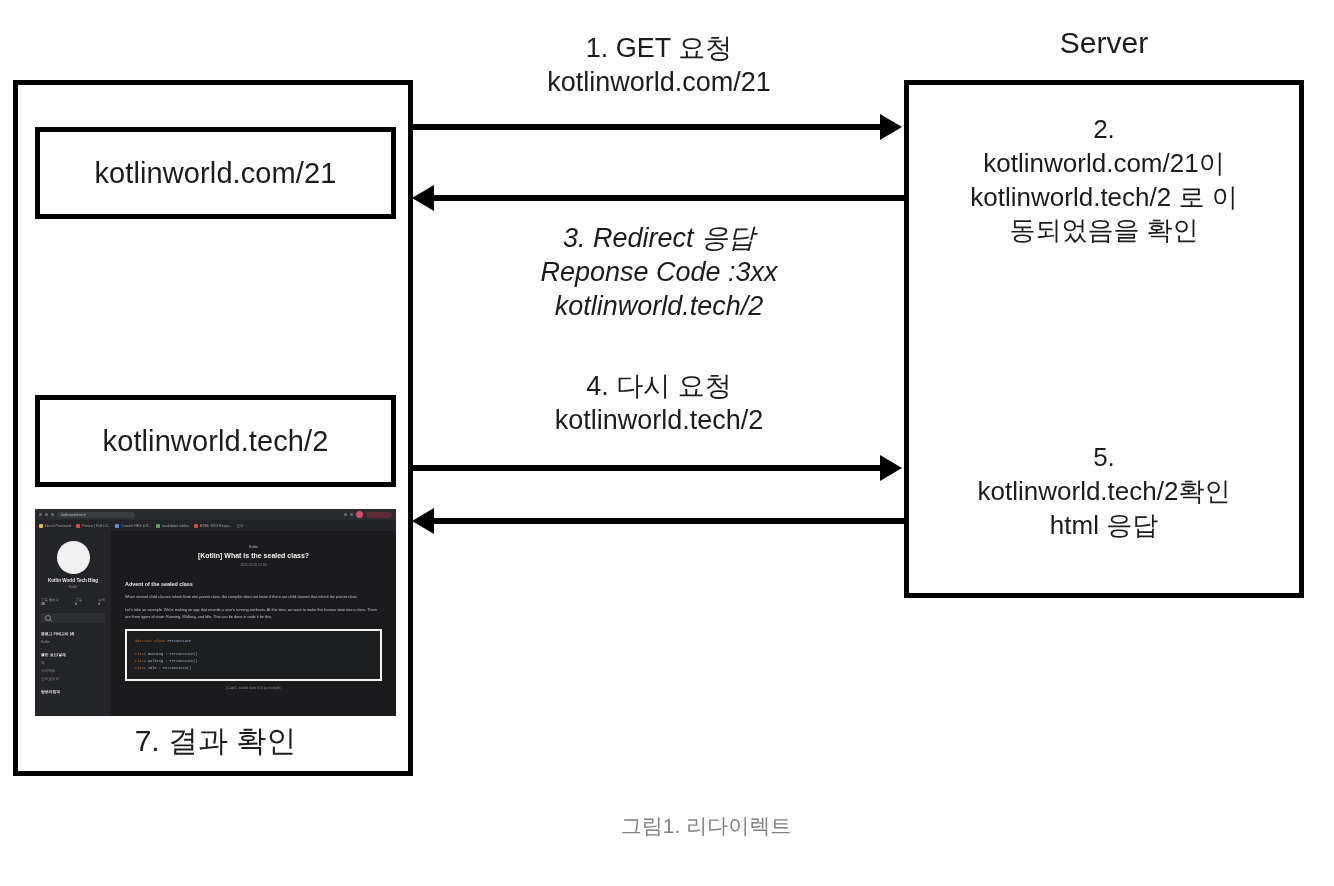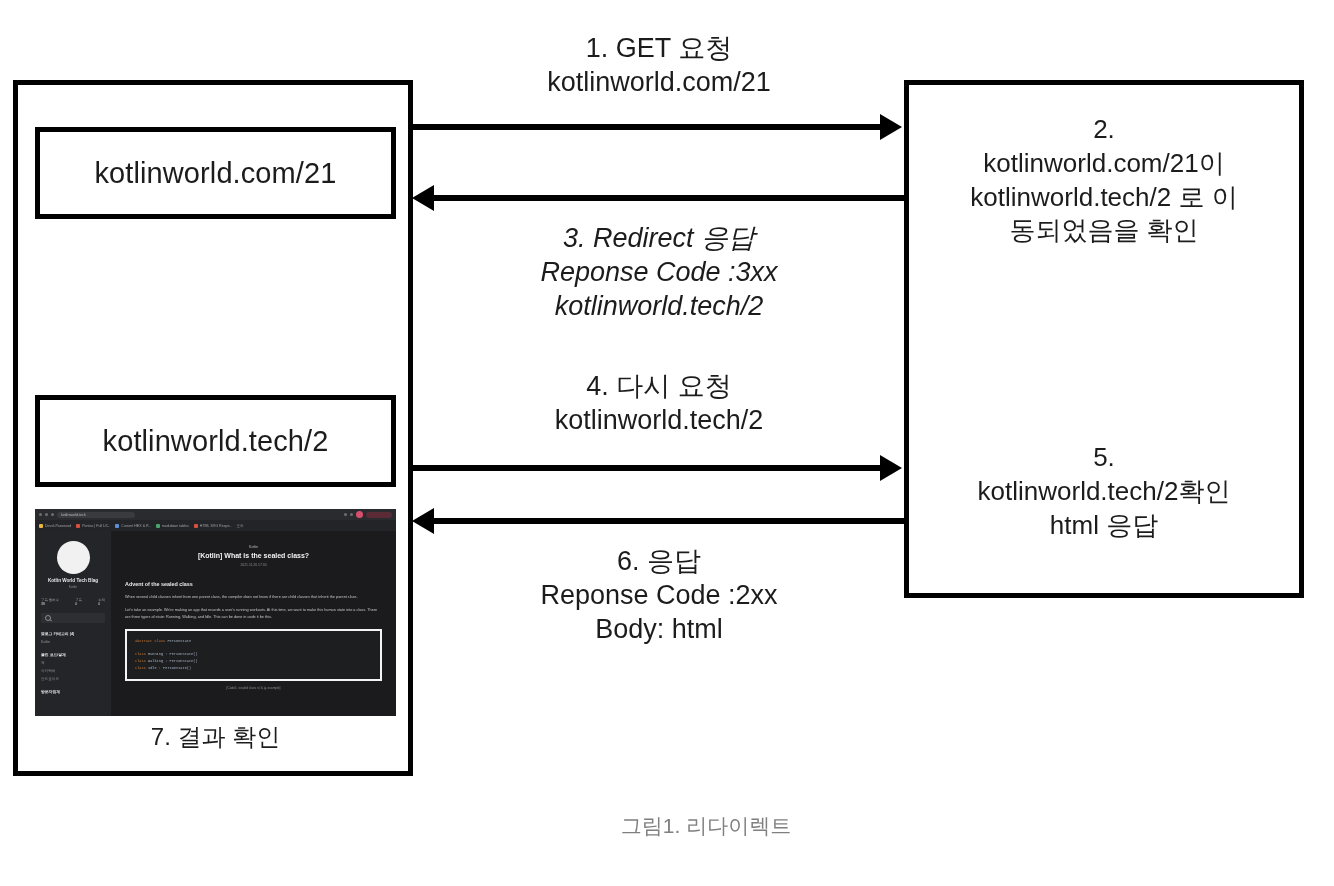--- a/index.html
+++ b/index.html
@@ -213,30 +213,31 @@
   .cls { color: #a9b7c6; }
   .bs-codecap { text-align: center; font-size: 3.2px; color: #8b8c8f; margin-top: 5px; }
 
   
   #step-7-label {
     position: absolute;
     left: 17px;
     top: 636px;
     width: 361px;
     text-align: center;
-    font-size: 24px;
+    font-size: 30px;
     color: #1c1c1c;
   }
 </style>
 </head>
 <body>
 
 <div class="stage">
 
 
+  <div class="col-title" id="server-title">Server</div>
 
   <div class="big-box" id="client-box">
 
     <div class="url-box" id="url-box-1">
       <span>kotlinworld.com/21</span>
     </div>
 
     <div class="url-box" id="url-box-2">
       <span>kotlinworld.tech/2</span>
     </div>
@@ -369,18 +370,15 @@
 Reponse Code :3xx
 kotlinworld.tech/2</div>
 
   <div class="arrow-label" style="top:370px;">4. 다시 요청
 kotlinworld.tech/2</div>
   <div class="arrow-line" style="left:412px; top:465px; width:470px;"></div>
   <div class="arrow-head right" style="left:880px; top:455px;"></div>
 
   <div class="arrow-line" style="left:434px; top:518px; width:470px;"></div>
   <div class="arrow-head left" style="left:412px; top:508px;"></div>
-  <div class="arrow-label" style="top:545px;">6. 응답
-Reponse Code :2xx
-Body: html</div>
 
   <div id="figure-caption">그림1. 리다이렉트</div>
 </div>
 
 </body></html>

